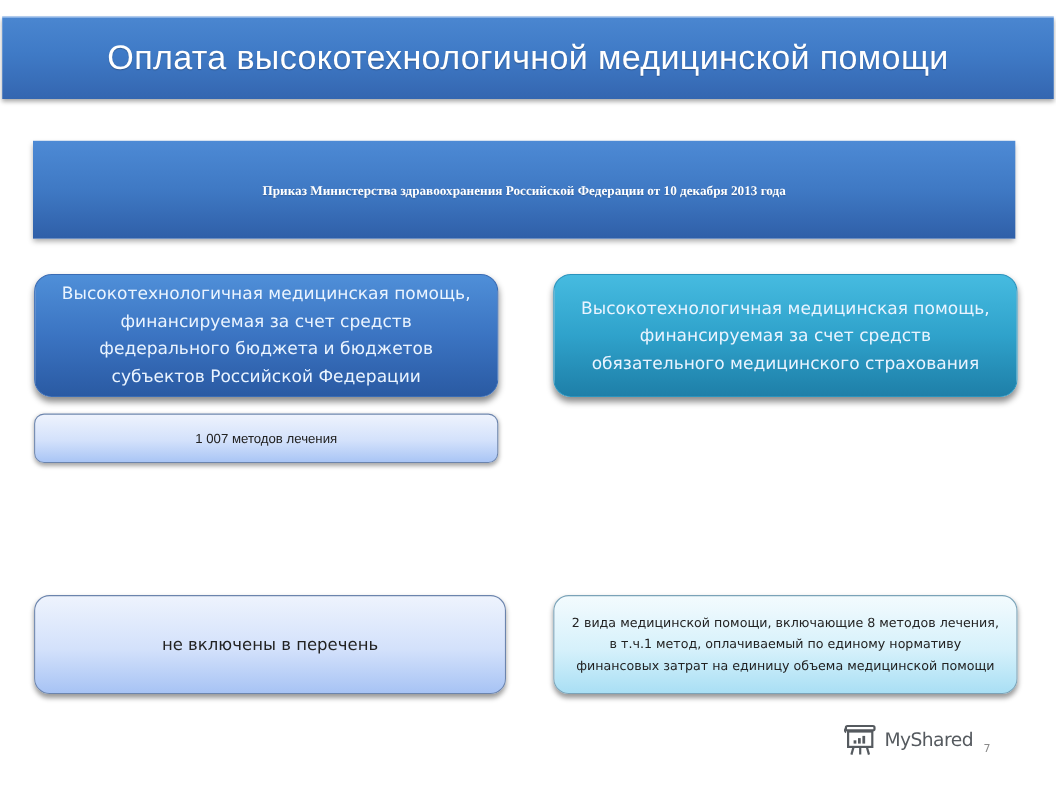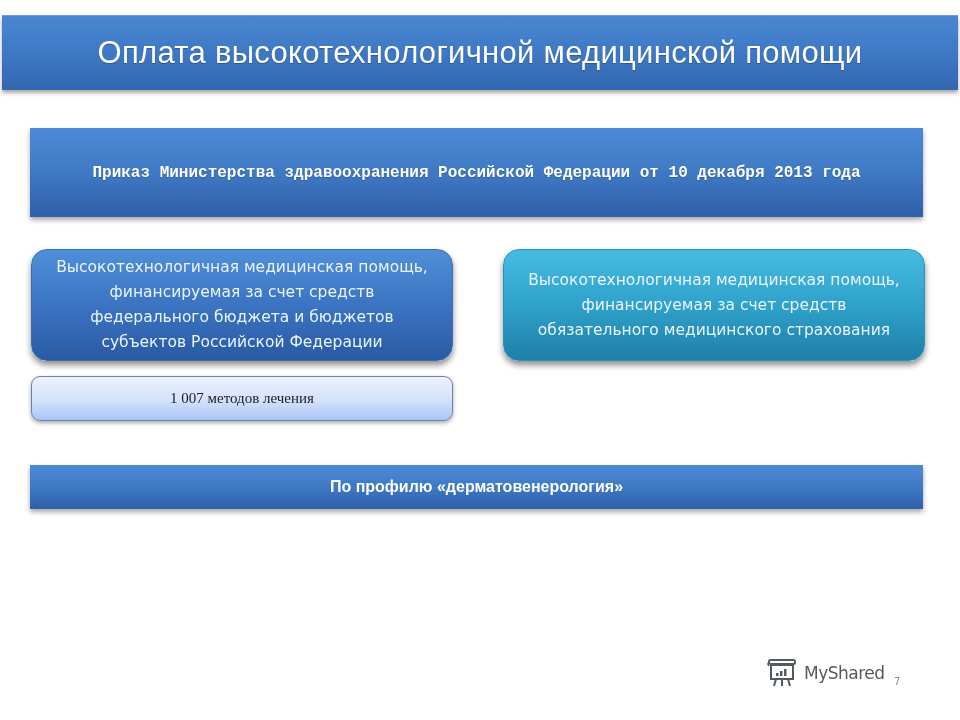--- a/index.html
+++ b/index.html
@@ -49,23 +49,23 @@
       height: 89px;
       background: linear-gradient(to bottom, #4d8ad5 0%, #3f79c4 50%, #2f5fa8 100%);
       box-shadow: 0 3px 5px rgba(0,0,0,0.35);
       display: flex;
       flex-direction: column;
       align-items: center;
       justify-content: center;
     }
     .decree-line {
       color: #ffffff;
-      font-family: Liberation Mono, monospace;
+      font-family: Liberation Serif, serif;
       font-weight: bold;
-      font-size: 16px;
+      font-size: 12px;
       line-height: 28px;
       text-shadow: 0 1px 1px rgba(0,0,0,0.2);
     }
 
     
     .fund-box {
       position: absolute;
       top: 249px;
       width: 420px;
       height: 110px;
@@ -111,22 +111,22 @@
       background: linear-gradient(to bottom, #eef3fd 0%, #d3e1fb 55%, #a9c5f5 100%);
       border: 1px solid #6b84ad;
     }
     .count-box.oms {
       left: 503px;
       background: linear-gradient(to bottom, #f0fafe 0%, #d4f0fb 55%, #b2e3f6 100%);
       border: 1px solid #7aa3b8;
     }
     .count-text {
       color: #222222;
-      font-family: Liberation Serif, serif;
-      font-size: 15px;
+      font-family: Liberation Sans, sans-serif;
+      font-size: 12px;
     }
 
     
     .profile-bar {
       position: absolute;
       left: 30px;
       top: 465px;
       width: 893px;
       height: 44px;
       background: linear-gradient(to bottom, #4d8ad5 0%, #3f79c4 50%, #2f5fa8 100%);
@@ -226,25 +226,28 @@
 
   <div class="fund-box oms">
     <div class="fund-text">Высокотехнологичная медицинская помощь, финансируемая за счет средств обязательного медицинского страхования</div>
   </div>
 
   <div class="count-box federal">
     <span class="count-text">1 007 методов лечения</span>
   </div>
 
 
-  <div class="profile-bar">
-    <span class="profile-text">По профилю «дерматовенерология»</span>
-  </div>
-
-
+
+  <div class="outcome-box left">
+    <span class="outcome-text-large">не включены в перечень</span>
+  </div>
+
+  <div class="outcome-box right">
+    <span class="outcome-text-small">2 вида медицинской помощи, включающие 8 методов лечения, в т.ч.1 метод, оплачиваемый по единому нормативу финансовых затрат на единицу объема медицинской помощи</span>
+  </div>
 
   <div class="watermark">
     <svg class="watermark-icon" viewBox="0 0 32 32">
       <rect x="3" y="3" width="26" height="4" rx="1.5" fill="none" stroke="#555a5f" stroke-width="2"></rect>
       <path d="M3 5 q-2 2 0 4" fill="none" stroke="#555a5f" stroke-width="1.5"></path>
       <rect x="5" y="8" width="22" height="14" fill="none" stroke="#555a5f" stroke-width="2"></rect>
       <rect x="10" y="16" width="2.5" height="3" fill="#555a5f"></rect>
       <rect x="14" y="14" width="2.5" height="5" fill="#555a5f"></rect>
       <rect x="18" y="12" width="2.5" height="7" fill="#555a5f"></rect>
       <line x1="10" y1="22" x2="8" y2="29" stroke="#555a5f" stroke-width="2"></line>

